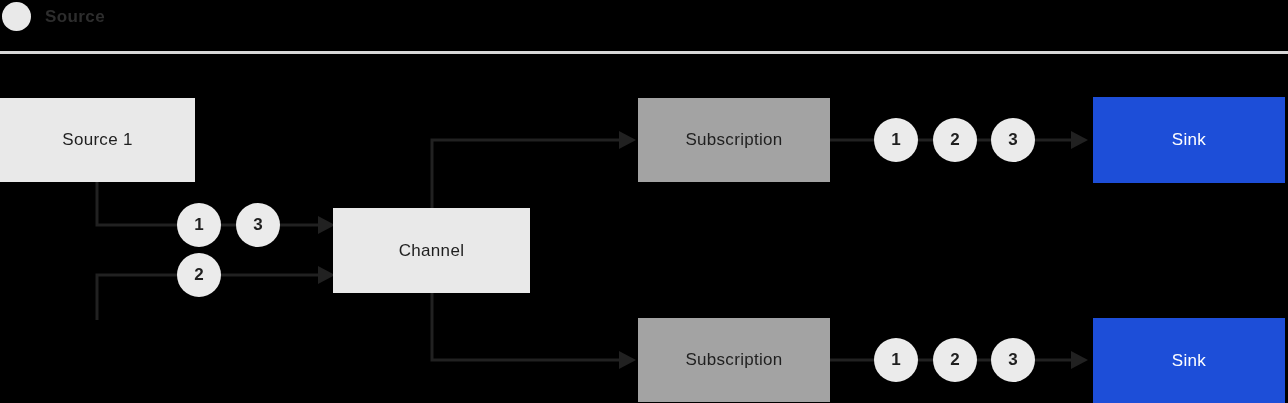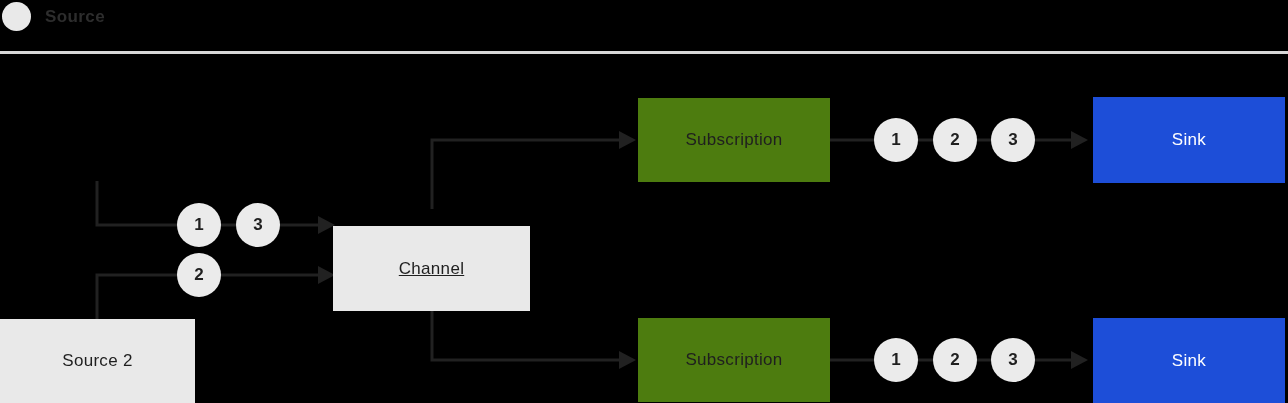--- a/index.html
+++ b/index.html
@@ -19,31 +19,31 @@
     position:absolute;left:0;top:51px;width:1288px;height:3px;background:#d8d8d8;
   }
   .wires{position:absolute;left:0;top:0;width:1288px;height:403px;}
   .wires polyline{fill:none;stroke:#212121;stroke-width:3;}
   .wires polygon{fill:#212121;stroke:none;}
   .box{
     position:absolute;display:flex;align-items:center;justify-content:center;
     font-size:17px;font-weight:500;color:#1f1f1f;letter-spacing:.3px;
   }
   .box.gray{background:#e9e9e9;}
-  .box.lblue{background:#4d7c0f;}
+  .box.lblue{background:#a3a3a3;}
   .box.blue{background:#1d4ed8;color:#ffffff;}
   .evt{
     position:absolute;width:44px;height:44px;border-radius:50%;background:#ebebeb;
     display:flex;align-items:center;justify-content:center;
     font-size:17px;font-weight:bold;color:#1f1f1f;
   }
   
   .n-source1{left:0;top:98px;width:195px;height:84px;}
   .n-source2{left:0;top:319px;width:195px;height:84px;}
-  .n-channel{left:333px;top:226px;width:197px;height:85px;text-decoration:underline;}
+  .n-channel{left:333px;top:208px;width:197px;height:85px;}
   .n-sub1{left:638px;top:98px;width:192px;height:84px;}
   .n-sub2{left:638px;top:318px;width:192px;height:84px;}
   .n-sink1{left:1093px;top:97px;width:192px;height:86px;}
   .n-sink2{left:1093px;top:318px;width:192px;height:85px;}
   
   .c-s1a{left:177px;top:203px;}
   .c-s1b{left:236px;top:203px;}
   .c-s2a{left:177px;top:253px;}
   .c-t1{left:874px;top:118px;}
   .c-t2{left:933px;top:118px;}
@@ -74,22 +74,22 @@
     <polyline points="432,292 432,360 621,360"></polyline>
     <polygon points="619,351 636,360 619,369"></polygon>
 
     <polyline points="829,140 1073,140"></polyline>
     <polygon points="1071,131 1088,140 1071,149"></polygon>
 
     <polyline points="829,360 1073,360"></polyline>
     <polygon points="1071,351 1088,360 1071,369"></polygon>
   </svg>
 
-  <div class="box gray n-source2">
-    <span>Source 2</span>
+  <div class="box gray n-source1">
+    <span>Source 1</span>
   </div>
   <div class="box gray n-channel">
     <span>Channel</span>
   </div>
   <div class="box lblue n-sub1">
     <span>Subscription</span>
   </div>
   <div class="box lblue n-sub2">
     <span>Subscription</span>
   </div>

